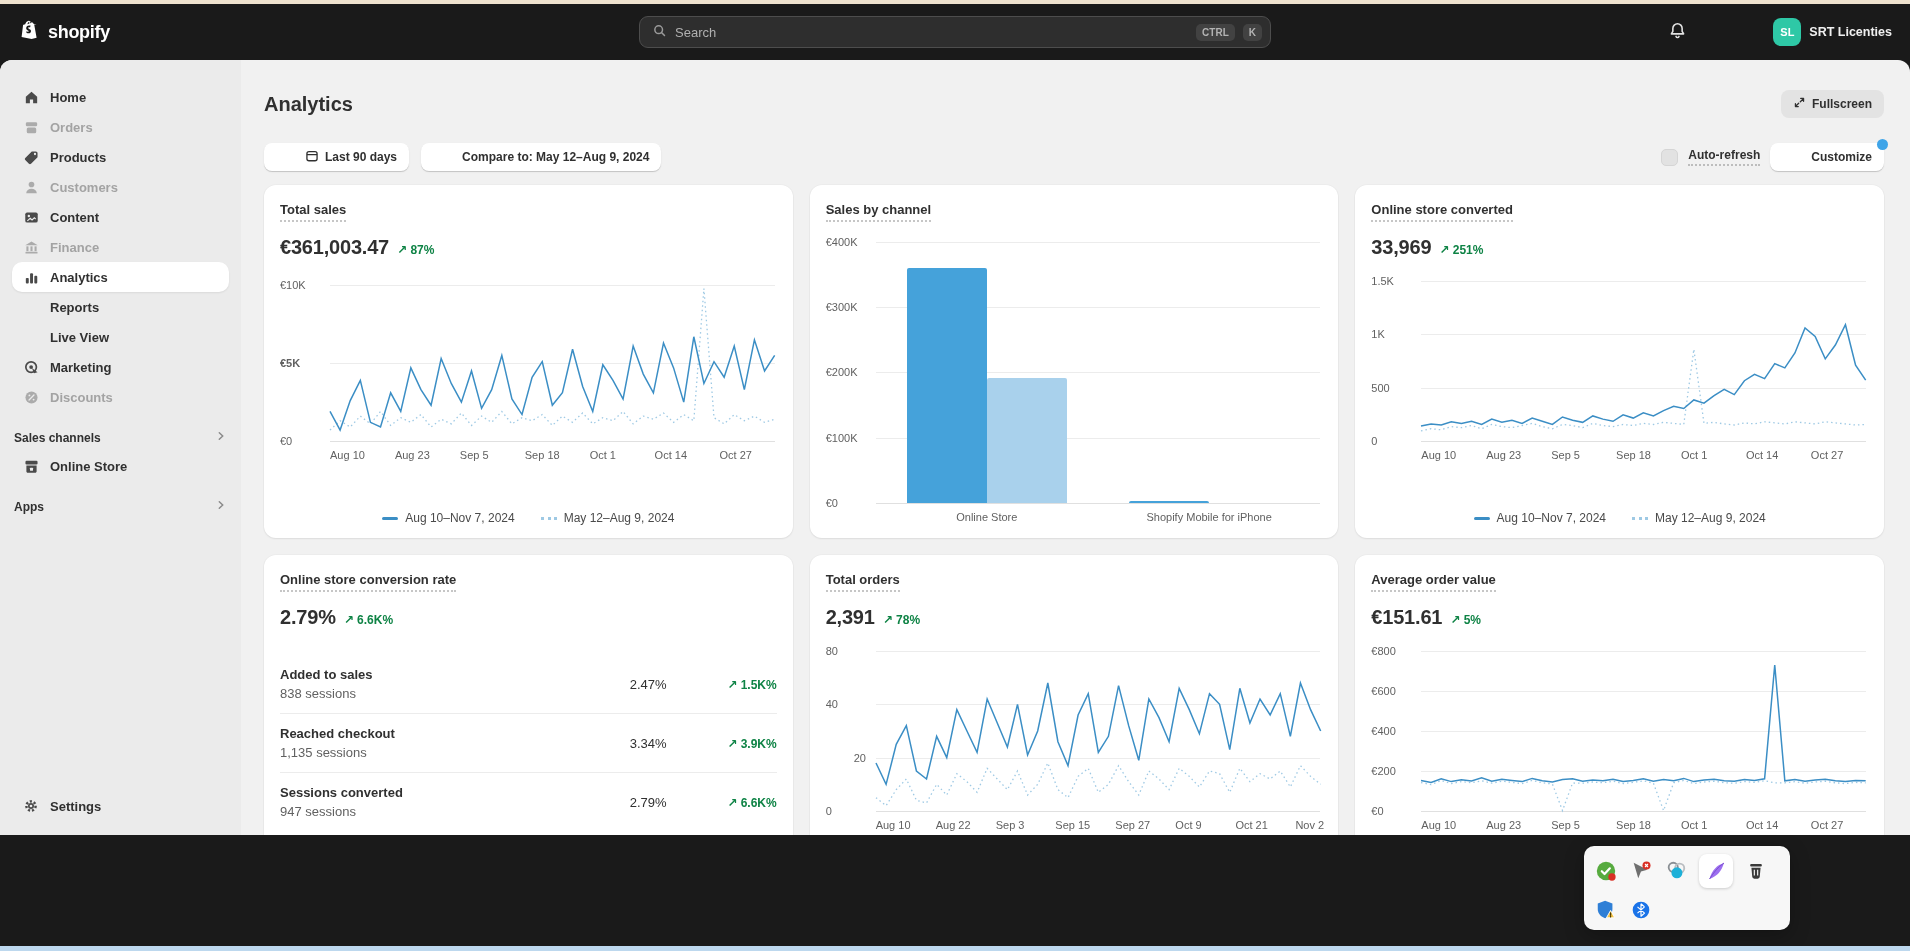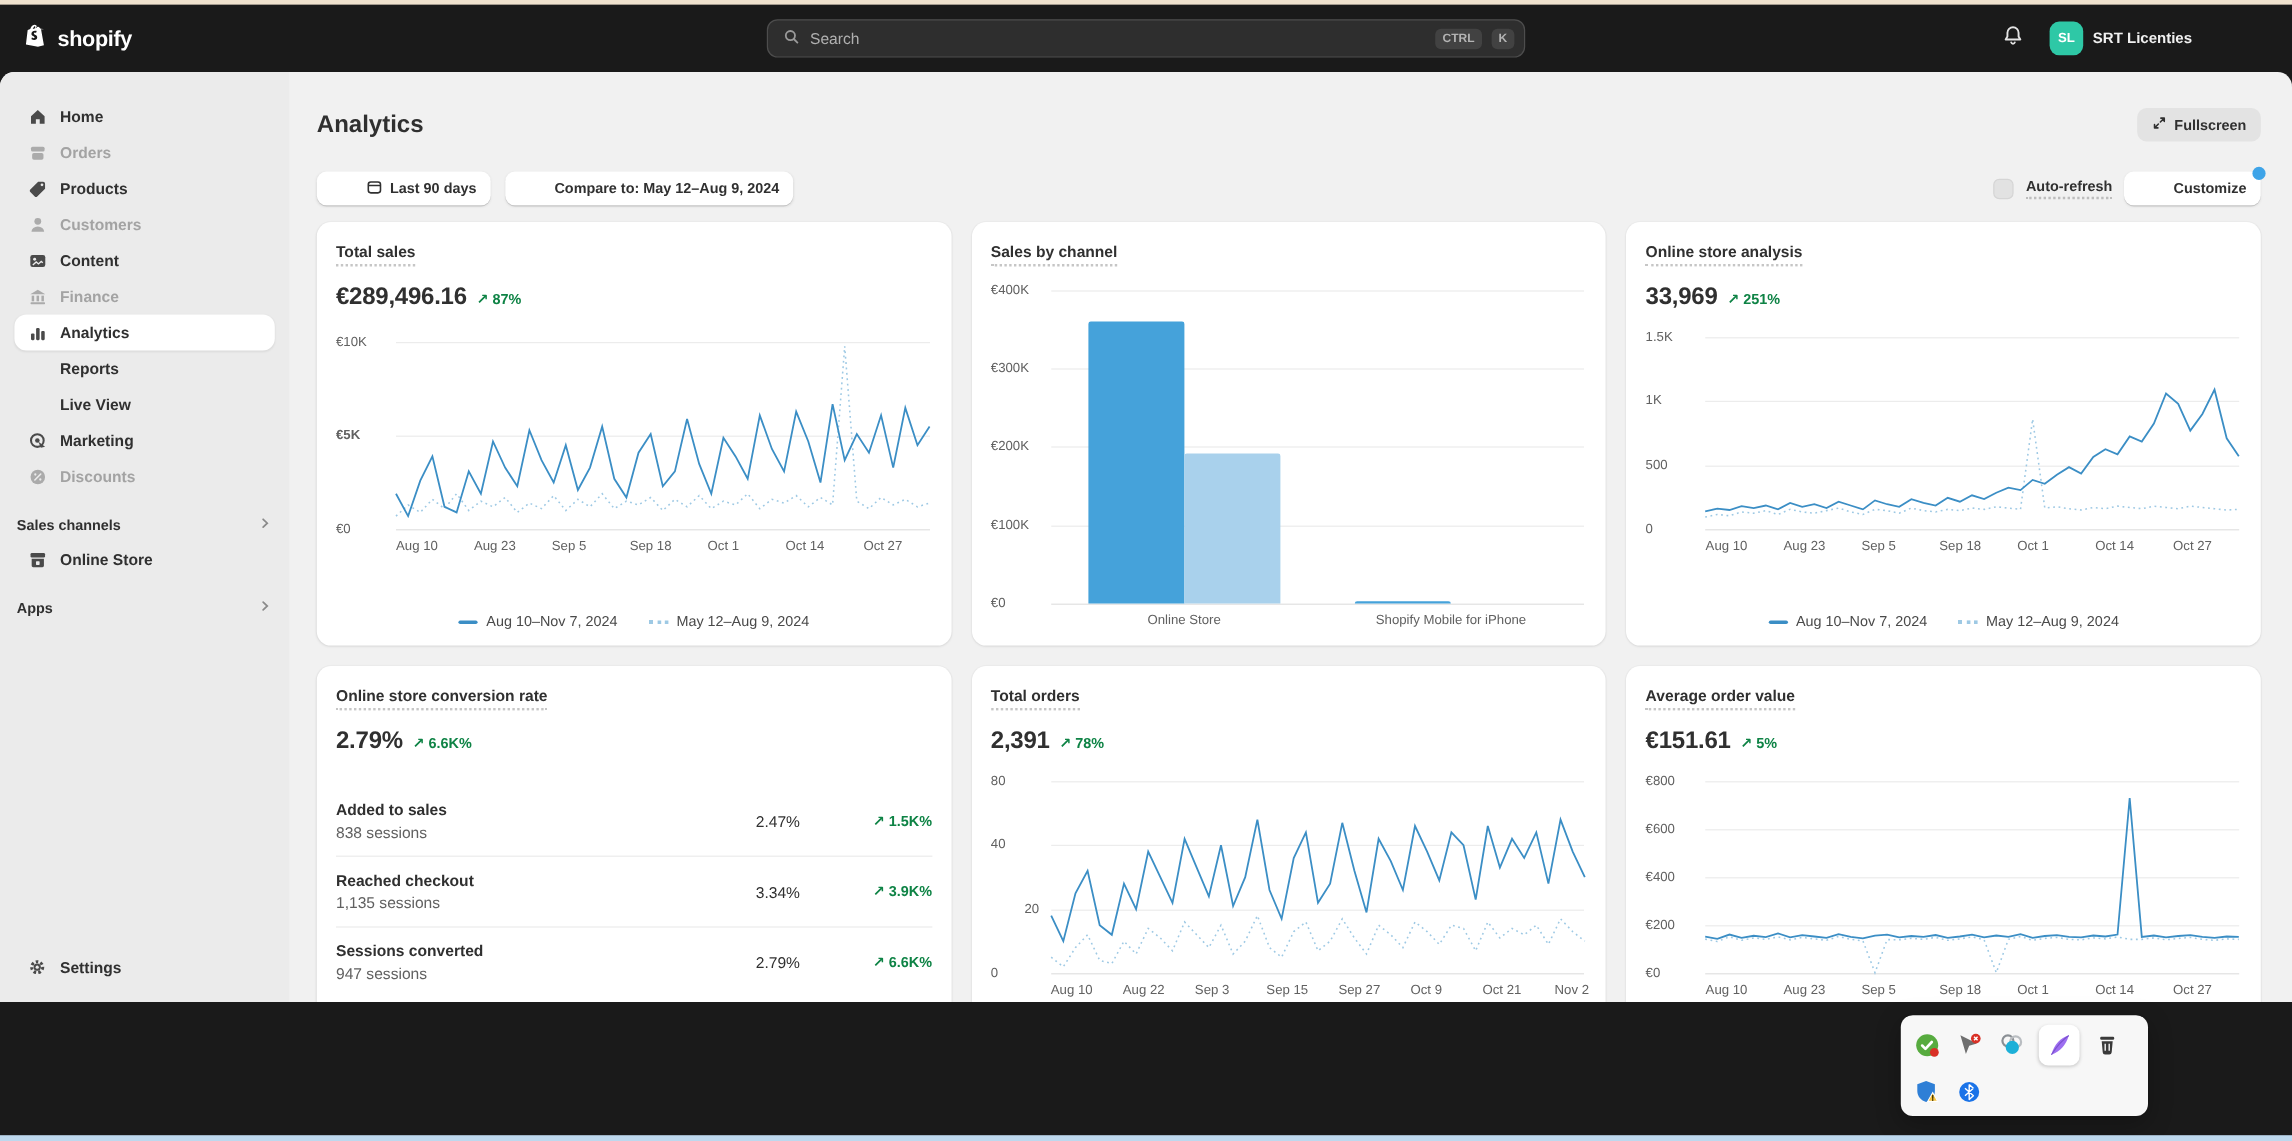--- a/index.html
+++ b/index.html
@@ -9,21 +9,21 @@
   .bottom-edge { position:absolute; left:0; bottom:0; width:1910px; height:5px; background:#bdd8ee; z-index:60; }
 
   
   .topbar { height:56px; background:#1a1a1a; display:flex; align-items:center; padding:0 18px; position:relative; }
   .brand { display:flex; align-items:center; gap:6px; width:230px; color:#fff; font-size:18px; font-weight:700; letter-spacing:-0.3px; cursor:pointer; }
   .searchwrap { flex:1; display:flex; justify-content:center; }
   .search { width:632px; height:32px; background:#2e2e2e; border:1px solid #4d4d4d; border-radius:9px;
     display:flex; align-items:center; gap:8px; padding:0 8px 0 12px; color:#b0b0b0; font-size:13px; cursor:text; }
   .search .ph { flex:1; }
   .kbd { background:#424242; color:#b3b3b3; font-size:10px; font-weight:600; border-radius:5px; padding:3px 6px; }
-  .top-right { width:230px; display:flex; align-items:center; justify-content:flex-start; gap:16px; }
+  .top-right { width:230px; display:flex; align-items:center; justify-content:space-between; gap:16px; }
   .bellbtn { width:30px; height:30px; display:flex; align-items:center; justify-content:center; border-radius:8px; cursor:pointer; }
   .account { display:flex; align-items:center; gap:8px; cursor:pointer; }
   .avatar { width:28px; height:28px; border-radius:8px; display:flex; align-items:center; justify-content:center;
     font-size:11px; font-weight:700; color:#fff; }
   .account-name { color:#f0f0f0; font-size:12.5px; font-weight:700; white-space:nowrap; }
 
   
   .app { display:flex; height:775px; background:#f1f1f1; border-radius:12px 12px 0 0; overflow:hidden; }
 
   
@@ -319,21 +319,21 @@
           </button>
           <span class="notif-dot" id="customize-dot" style="background: rgb(62, 164, 232);"></span>
         </span>
       </div>
     </div>
 
     <div class="grid" id="cards-grid">
         <section class="card">
           <span class="card-title">Total sales</span>
           <div class="value-row">
-            <span class="metric-value">€289,496.16</span>
+            <span class="metric-value">€361,003.47</span>
             <span class="delta" style="color: rgb(14, 131, 69);">87%</span>
           </div>
           <div class="chart-body h-line">
             <div class="gridline" style="top: 7.40741%;"></div>
             <span class="ylab" style="top: 7.40741%;">€10K</span>
             <div class="gridline" style="top: 53.7037%;"></div>
             <span class="ylab" style="top: 53.7037%; font-weight: bold;">€5K</span>
             <div class="gridline zero" style="top: 100%;"></div>
             <span class="ylab" style="top: 100%;">€0</span>
             <div class="plotarea">
@@ -381,21 +381,21 @@
               <div class="bar" style="left: 25%; width: 18%; height: 48%; background: rgb(169, 209, 236);"></div>
               <div class="bar" style="left: 57%; width: 18%; height: 0.625%; background: rgb(69, 162, 218);"></div>
             </div>
           </div>
           <div class="xlabels">
             <span class="bar-xlab" style="left: 25%;">Online Store</span>
             <span class="bar-xlab" style="left: 75%;">Shopify Mobile for iPhone</span>
           </div>
         </section>
         <section class="card">
-          <span class="card-title">Online store analysis</span>
+          <span class="card-title">Online store converted</span>
           <div class="value-row">
             <span class="metric-value">33,969</span>
             <span class="delta" style="color: rgb(14, 131, 69);">251%</span>
           </div>
           <div class="chart-body h-line">
             <div class="gridline" style="top: 4.7619%;"></div>
             <span class="ylab" style="top: 4.7619%;">1.5K</span>
             <div class="gridline" style="top: 36.5079%;"></div>
             <span class="ylab" style="top: 36.5079%;">1K</span>
             <div class="gridline" style="top: 68.254%;"></div>

